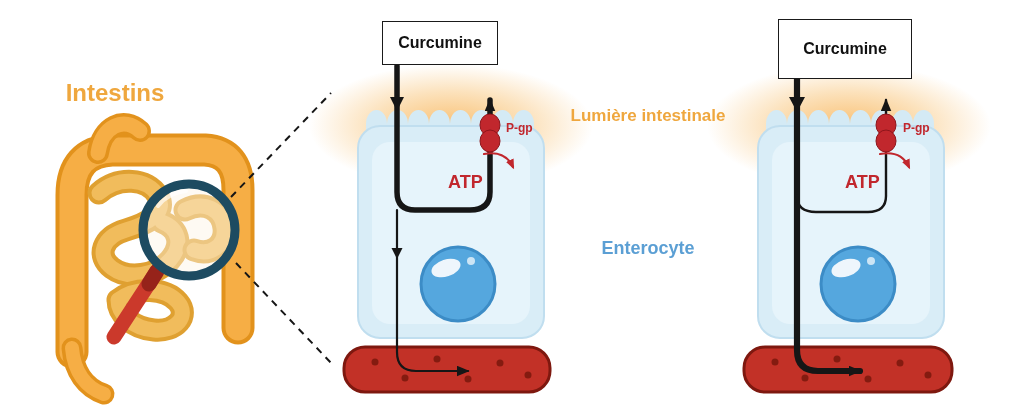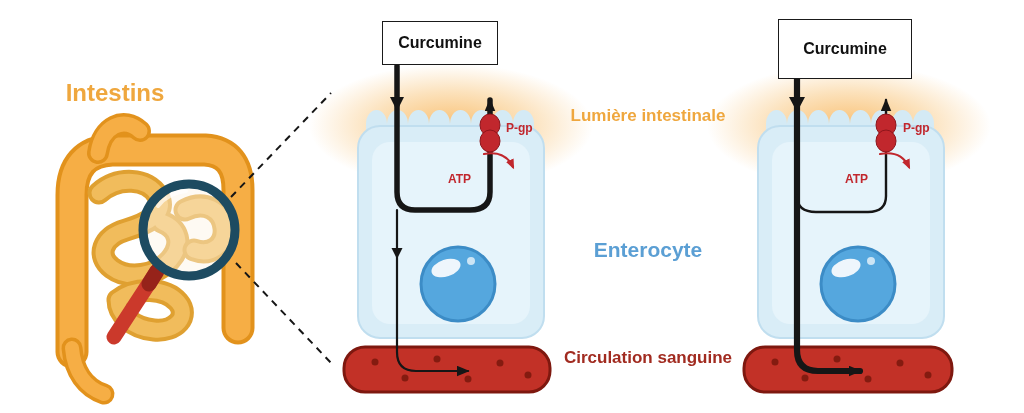--- a/index.html
+++ b/index.html
@@ -4,33 +4,33 @@
 <style>
   html,body { margin:0; padding:0; background:#ffffff; }
   .canvas {
     position:relative; width:1024px; height:413px; background:#ffffff;
     font-family:"Liberation Sans", sans-serif; overflow:hidden;
   }
   svg.art { position:absolute; left:0; top:0; }
   .lbl { position:absolute; white-space:nowrap; }
   .lbl-intestins  { left:60px;  top:79px;  width:110px; text-align:center; color:#EFA73E; font-size:24px; font-weight:600; }
   .lbl-lumen      { left:552px; top:62px;  width:192px; text-align:center; color:#EFA73E; font-size:17px; font-weight:600;margin-top:44px; }
-  .lbl-enterocyte { left:552px; top:238px; width:192px; text-align:center; color:#5B9FD4; font-size:21px; font-weight:600; }
+  .lbl-enterocyte { left:552px; top:238px; width:192px; text-align:center; color:#5B9FD4; font-size:18px; font-weight:600; }
   .lbl-circulation{ left:545px; top:348px; width:206px; text-align:center; color:#A12B20; font-size:17px; font-weight:600; }
   .title-box {
     position:absolute; background:#ffffff; border:1.6px solid #1a1a1a;
     display:flex; flex-direction:column; align-items:center; justify-content:center;
     color:#111111; font-weight:700; font-size:16px; line-height:1.3; text-align:center;
   }
   .box-mid   { left:382px; top:21px; width:114px; height:42px; }
   .box-right { left:778px; top:19px; width:132px; height:58px; }
   .lbl-pgp { color:#C1272D; font-size:12px; font-weight:700; }
   .pgp-mid   { left:506px; top:121px; }
   .pgp-right { left:903px; top:121px; }
-  .lbl-atp { color:#C1272D; font-size:12px; font-weight:600; }
+  .lbl-atp { color:#C1272D; font-size:18px; font-weight:600; }
   .atp-mid   { left:448px; top:172px; }
   .atp-right { left:845px; top:172px; }
 </style>
 </head>
 <body>
 
 <div class="canvas">
 
   <svg class="art" width="1024" height="413" viewBox="0 0 1024 413">
     <defs>
@@ -157,21 +157,20 @@
   <div class="title-box box-mid">
     <span>Curcumine</span>
   </div>
 
   <div class="title-box box-right">
     <span>Curcumine</span>
   </div>
 
   <div class="lbl lbl-lumen">Lumière intestinale</div>
   <div class="lbl lbl-enterocyte">Enterocyte</div>
-  <div class="lbl lbl-circulation">Circulation sanguine</div>
 
   <div class="lbl lbl-pgp pgp-mid">P-gp</div>
   <div class="lbl lbl-atp atp-mid">ATP</div>
 
   <div class="lbl lbl-pgp pgp-right">P-gp</div>
   <div class="lbl lbl-atp atp-right">ATP</div>
 
 </div>
 
 </body></html>

